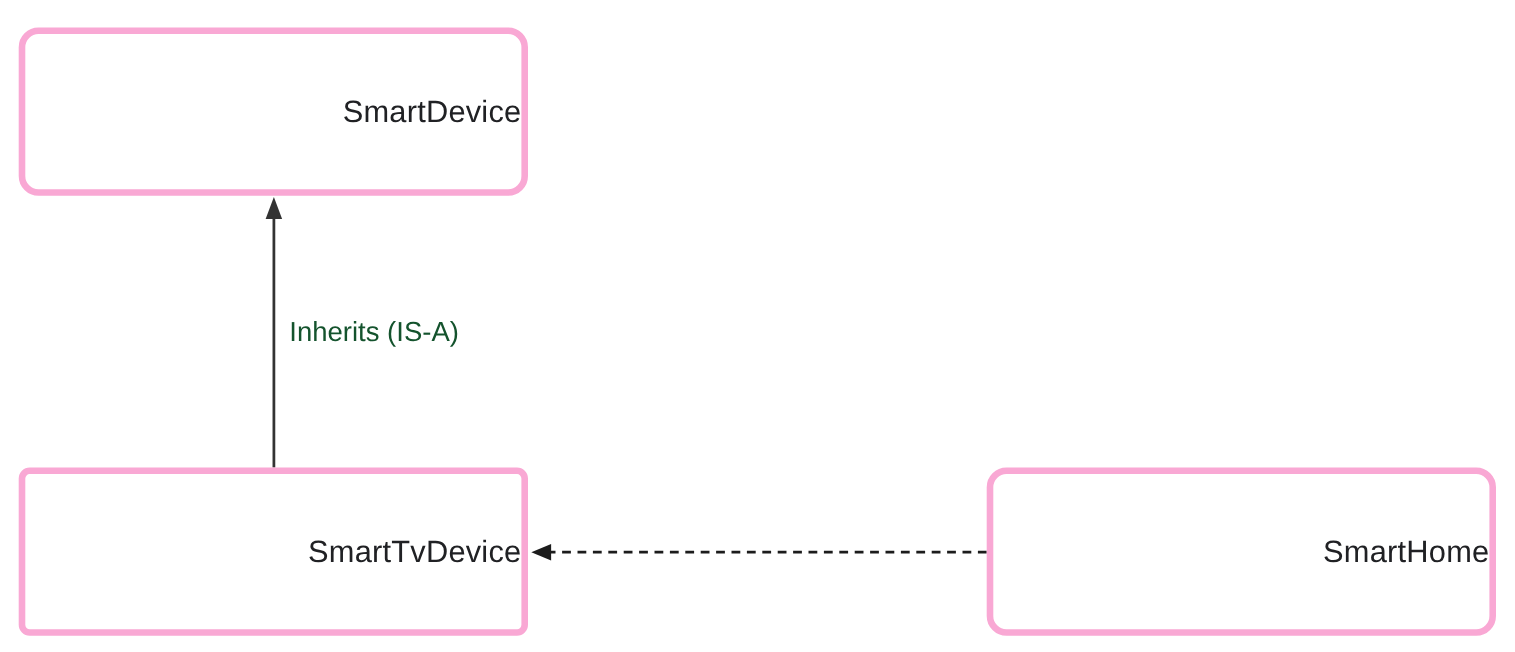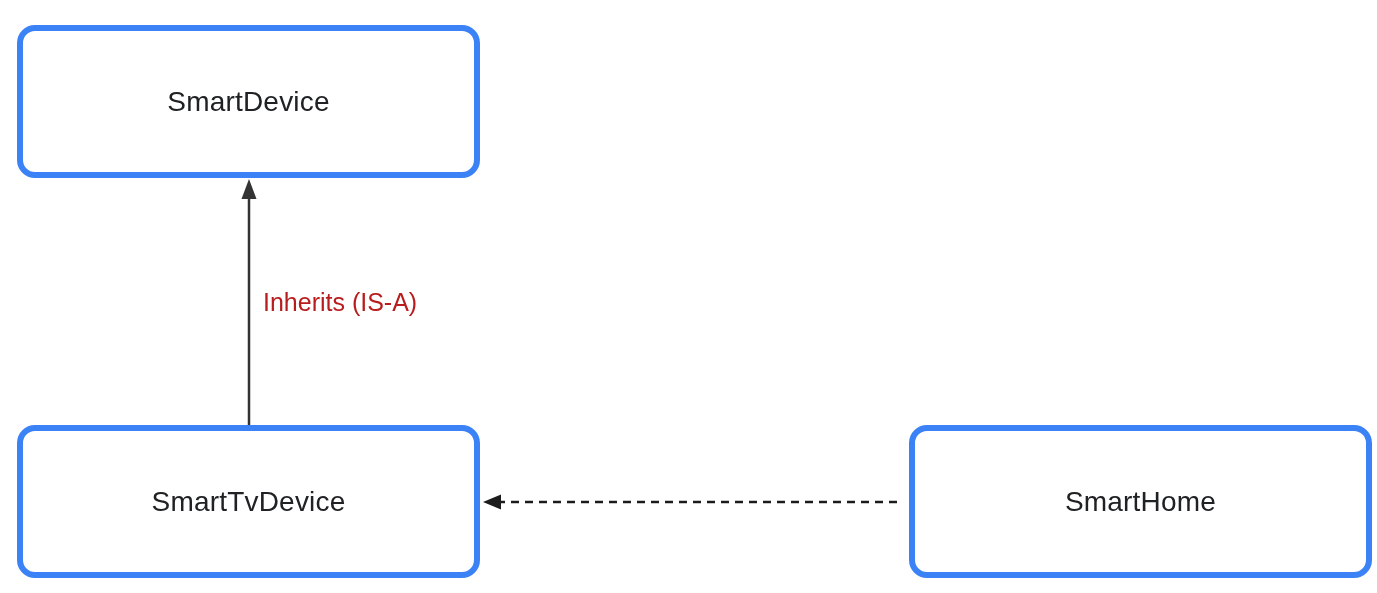--- a/index.html
+++ b/index.html
@@ -21,41 +21,41 @@
     top: 0;
     width: 1377px;
     height: 593px;
   }
   .node {
     position: absolute;
     width: 463px;
     height: 153px;
     box-sizing: border-box;
     background: #ffffff;
-    border: 6px solid #3b82f6;
+    border: 6px solid #f9a8d4;
     border-radius: 18px;
     display: flex;
     align-items: center;
-    justify-content: center;
+    justify-content: flex-end;
   }
   .node .node-label {
     font-size: 28px;
     font-weight: 500;
     letter-spacing: 0.2px;
     color: #202124;
     white-space: nowrap;
   }
   #node-smart-device    { left: 17px;  top: 25px;  }
-  #node-smart-tv-device { left: 17px;  top: 425px; }
-  #node-smart-home      { left: 897px; top: 425px; margin-left: 12px; }
+  #node-smart-tv-device { left: 17px;  top: 425px; border-radius: 10px; }
+  #node-smart-home      { left: 897px; top: 425px; }
 
   .edge-label {
     position: absolute;
     font-size: 25px;
-    color: #b91c1c;
+    color: #14532d;
     white-space: nowrap;
     line-height: 1.15;
   }
   #label-inherits { left: 263px; top: 288px; }
   #label-contains { left: 540px; top: 457px; }
 </style>
 </head>
 <body>
 
 <div class="canvas">

